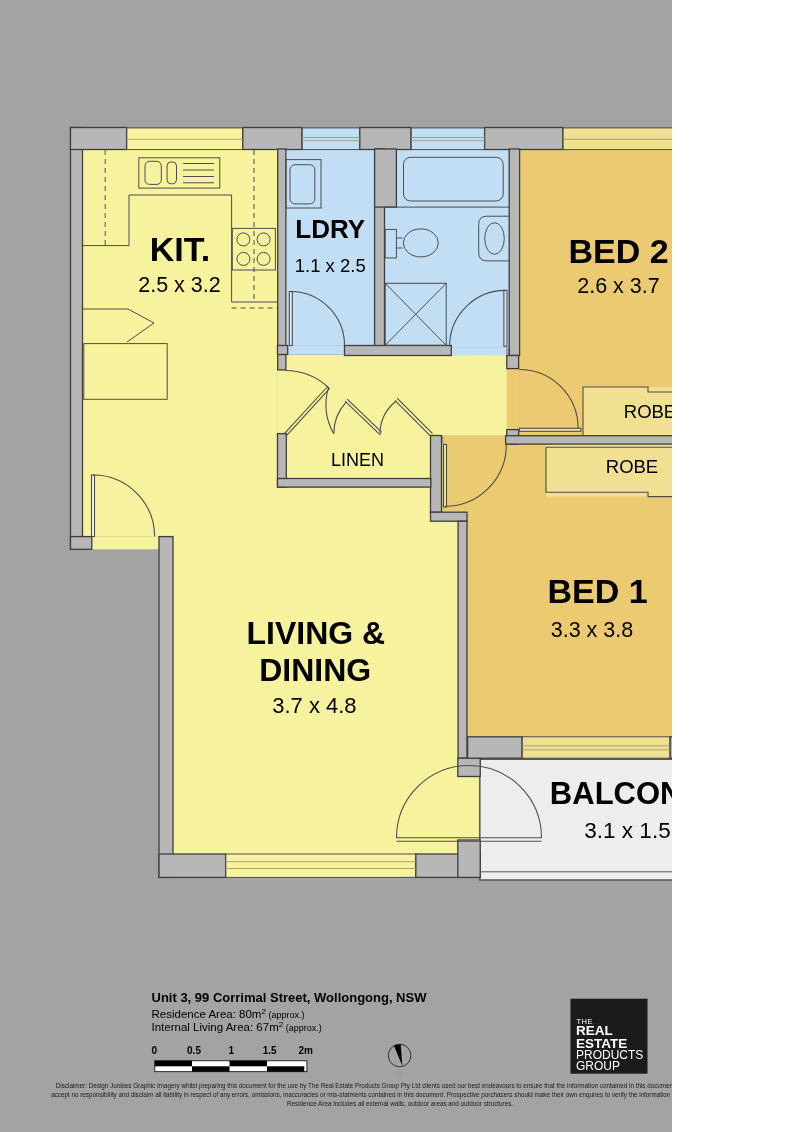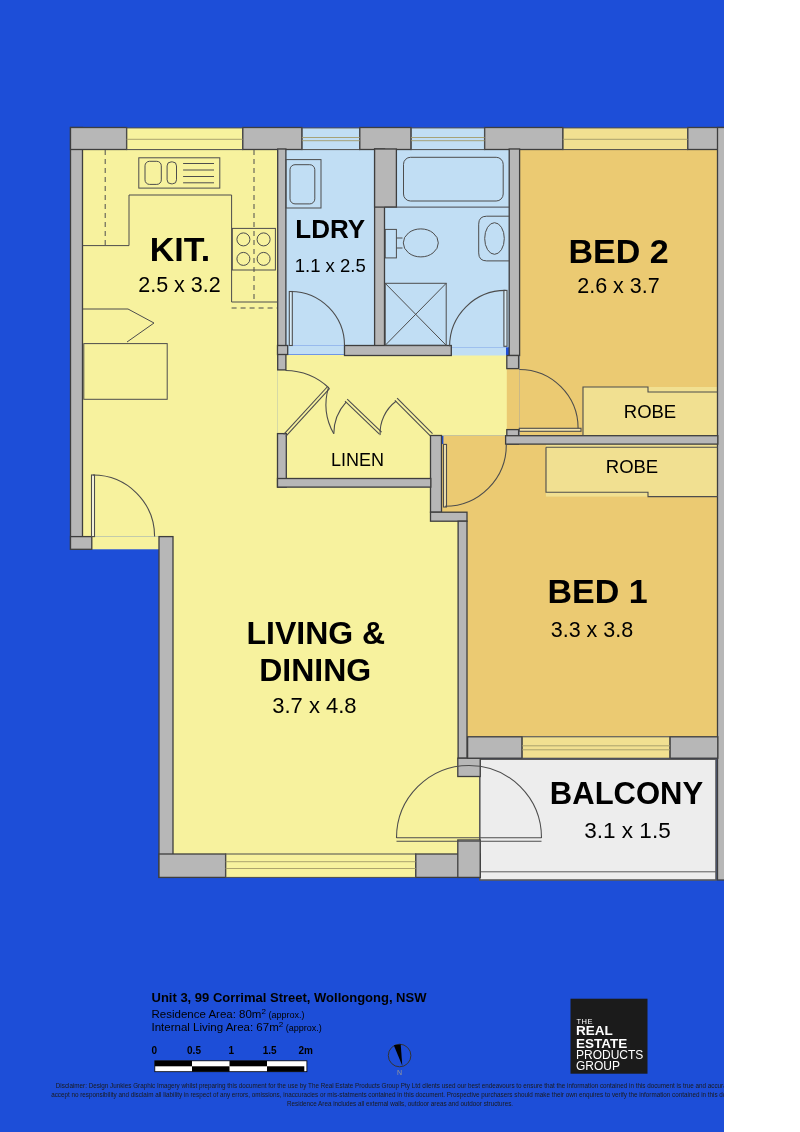--- a/index.html
+++ b/index.html
@@ -1,17 +1,17 @@
 <!DOCTYPE html>
 <html><head>
 <meta charset="utf-8">
 <style>
 html,body{margin:0;padding:0;background:#ffffff;}
 *{font-family:"Liberation Sans", sans-serif;}
-#page{position:relative;width:724px;height:1132px;background:#1d4ed8;overflow:hidden;}
+#page{position:relative;width:672px;height:1132px;background:#a3a3a3;overflow:hidden;}
 </style>
 </head>
 <body>
 <div id="page">
 <svg width="800" height="1132" viewBox="0 0 800 1132" xmlns="http://www.w3.org/2000/svg">
 
 <g stroke="none">
 
   <rect x="82.5" y="150" width="195.2" height="386.6" fill="#f7f29e"></rect>
   <rect x="173" y="487.1" width="285.1" height="366.9" fill="#f7f29e"></rect>

